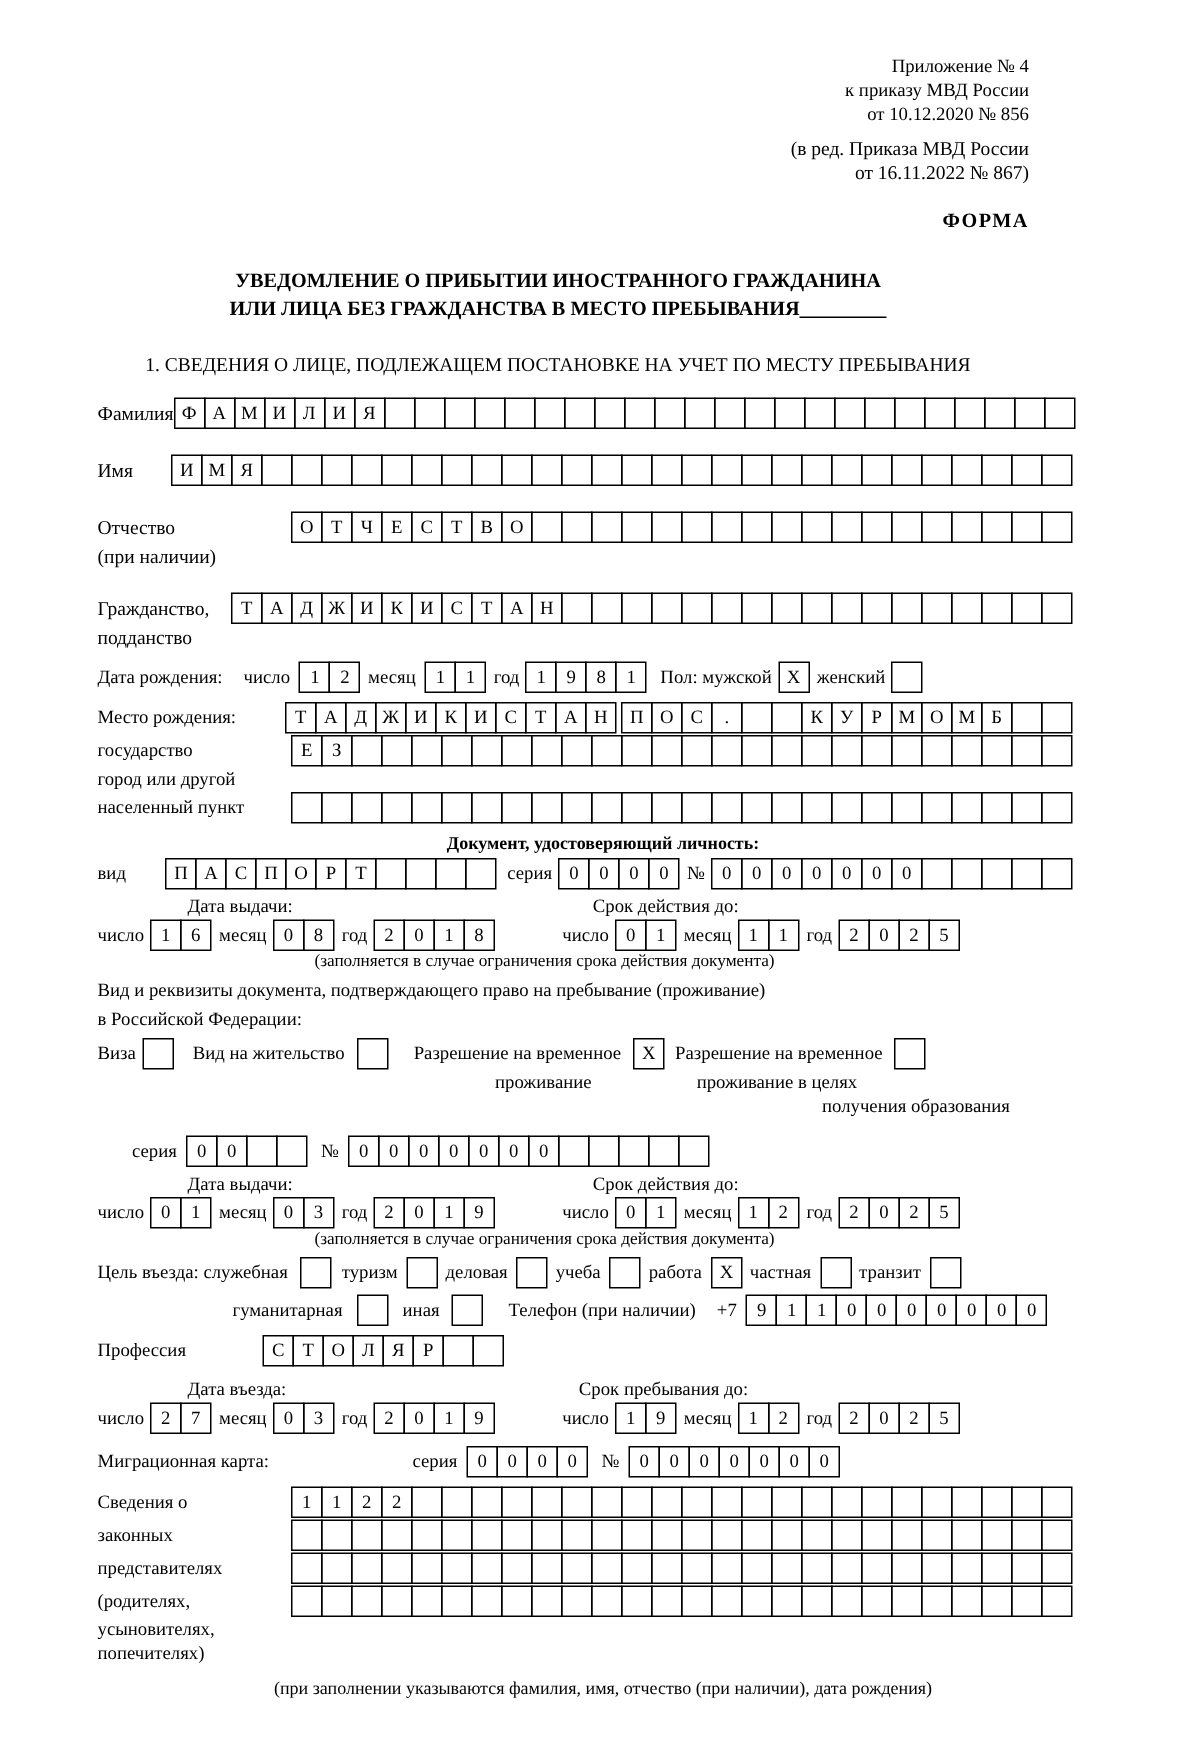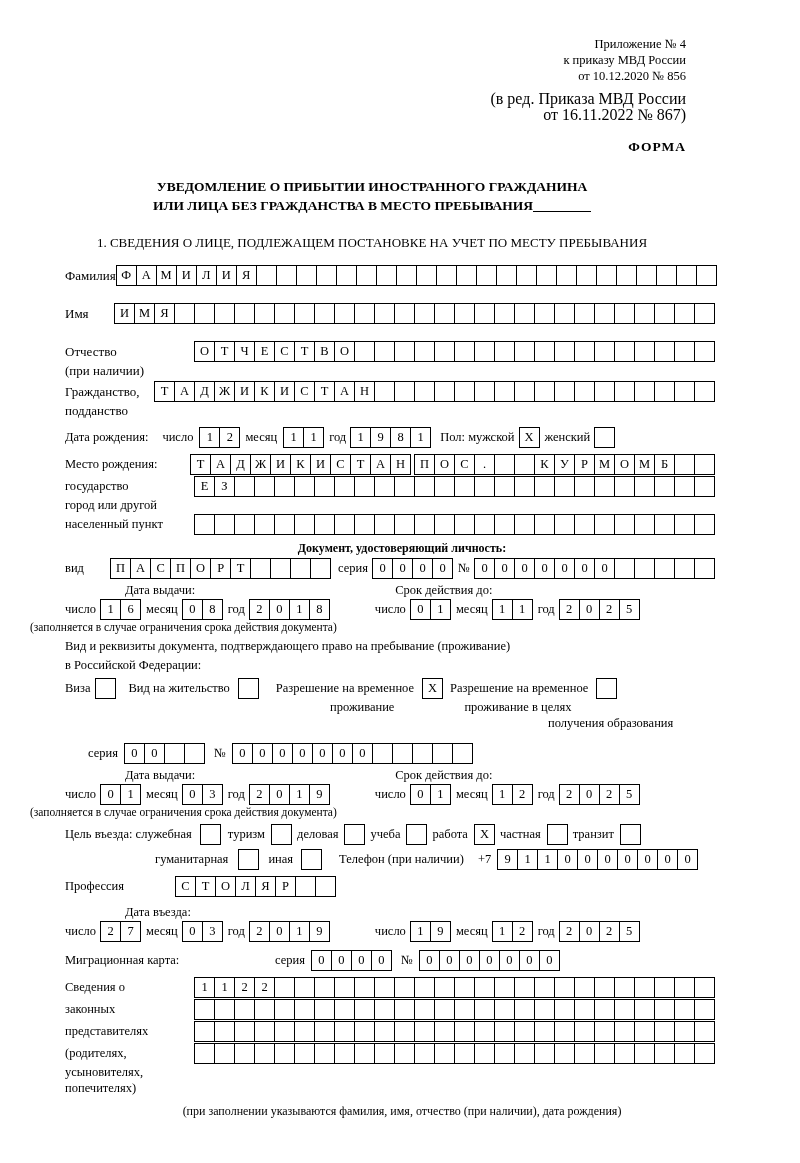--- a/index.html
+++ b/index.html
@@ -1,39 +1,39 @@
 <!DOCTYPE html>
 <html><head>
 <meta charset="utf-8">
 <style>
   html,body{margin:0;padding:0;background:#fff;}
   body{width:800px;height:1163px;font-family:"Liberation Serif",serif;color:#000;position:relative;}
   .page{position:relative;width:744px;height:1163px;box-sizing:border-box;padding:36px 30px 10px 30px;}
 
   .hdr{text-align:right;font-size:12.5px;line-height:16px;margin-right:28px;}
-  .hdr .small{font-size:16px;}
+  .hdr .small{font-size:13px;}
   .hdr .gap{height:7px;}
   .forma{text-align:right;font-weight:bold;font-size:13.5px;margin-right:28px;margin-top:16px;letter-spacing:1px;}
 
   .title{text-align:center;font-weight:bold;font-size:13.5px;line-height:19px;margin-top:22px;padding:0 40px;}
   .title .ul{display:inline-block;border-bottom:1px solid #000;width:58px;vertical-align:-2px;}
   .section{text-align:center;font-weight:normal;font-size:13px;margin-top:20px;}
 
   .row{display:flex;align-items:center;margin-top:17px;}
   .lbl{font-size:12.5px;white-space:nowrap;}
 
   
   .cells{display:flex;}
   .c{width:21px;height:21px;border:1px solid #000;box-sizing:border-box;display:flex;align-items:center;justify-content:center;font-size:12.5px;font-family:"Liberation Serif",serif;margin-right:-1px;}
 
   .ml4{margin-left:4px;} .ml6{margin-left:6px;} .ml8{margin-left:8px;} .ml10{margin-left:10px;}
   .ml14{margin-left:14px;} .ml18{margin-left:18px;}
   .l-col{width:120px;font-size:13px;}
   .doc-title{text-align:center;font-weight:bold;font-size:12px;margin-top:10px;}
-  .right-note{font-size:11.5px;text-align:left;padding-right:18px;margin-top:1px;}
+  .right-note{font-size:11.5px;text-align:center;padding-right:18px;margin-top:1px;}
   .footer-note{text-align:center;font-size:12px;margin-top:8px;}
 </style>
 </head>
 <body>
 
 <div class="page">
 
   <div class="hdr">
     <div>Приложение № 4</div>
     <div>к приказу МВД России</div>
@@ -152,21 +152,21 @@
         <div class="c"></div>
         <div class="c"></div>
         <div class="c"></div>
         <div class="c"></div>
       </div>
   </div>
   <div class="row" style="margin-top:1px;">
     <div class="l-col" style="padding-left:35px;width:140px;">(при наличии)</div>
   </div>
 
-  <div class="row" style="margin-top:2px;">
+  <div class="row" style="margin-top:16px;">
     <div class="l-col" style="padding-left:35px;width:145px;">Гражданство,</div>
     <div class="cells">
         <div class="c">Т</div>
         <div class="c">А</div>
         <div class="c">Д</div>
         <div class="c">Ж</div>
         <div class="c">И</div>
         <div class="c">К</div>
         <div class="c">И</div>
         <div class="c">С</div>
@@ -578,20 +578,21 @@
         <div class="c">Л</div>
         <div class="c">Я</div>
         <div class="c">Р</div>
         <div class="c"></div>
         <div class="c"></div>
       </div>
   </div>
 
   <div class="row" style="margin-top:8px;">
     <div class="lbl" style="padding-left:95px;">Дата въезда:</div>
+    <div class="lbl" style="padding-left:195px;">Срок пребывания до:</div>
   </div>
 
   <div class="row" style="margin-top:1px;">
     <div class="lbl" style="padding-left:35px;">число</div>
     <div class="cells ml4">
         <div class="c">2</div>
         <div class="c">7</div>
       </div>
     <div class="lbl ml6">месяц</div>
     <div class="cells ml4">

